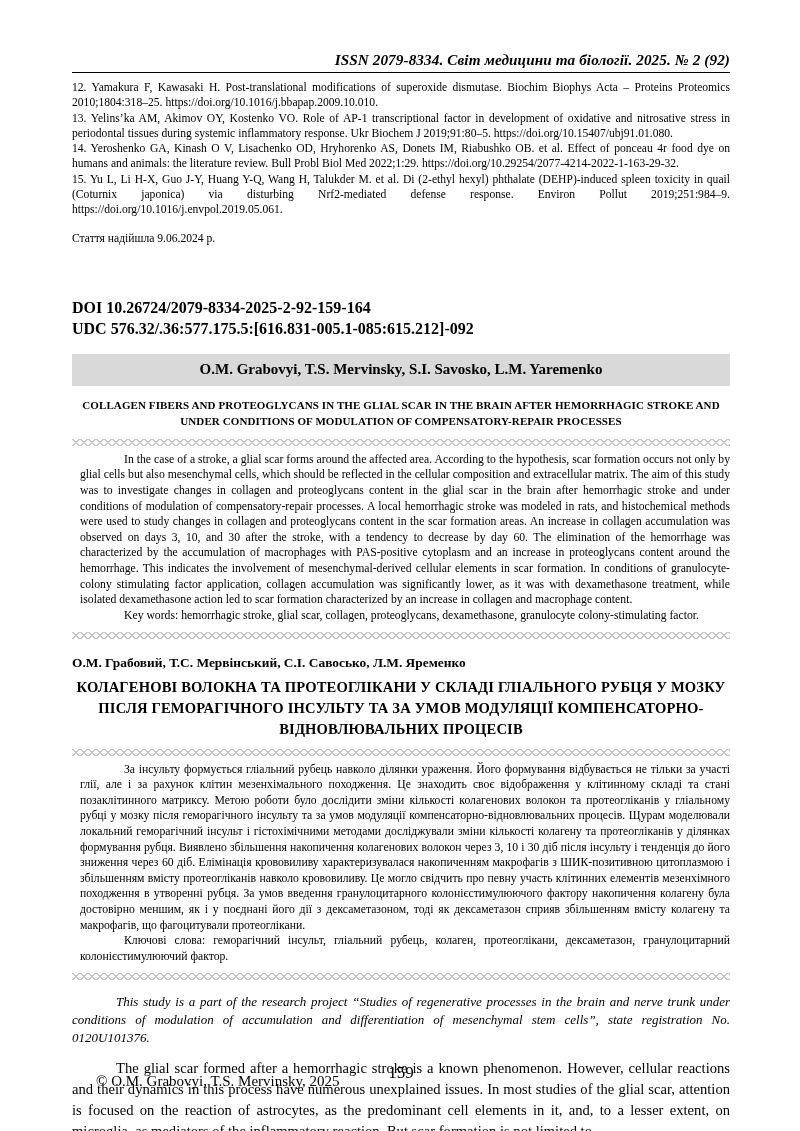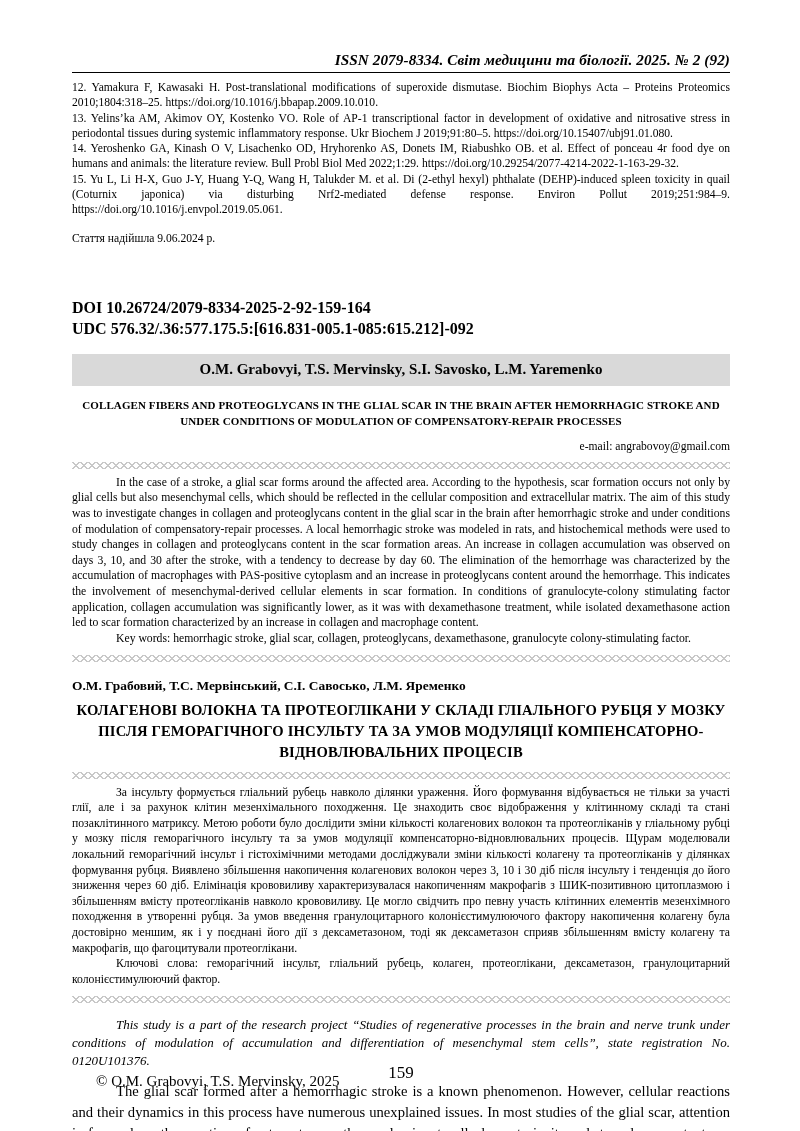--- a/index.html
+++ b/index.html
@@ -98,21 +98,21 @@
       linear-gradient(-45deg, transparent 44%, #c8c8c8 44%, #c8c8c8 56%, transparent 56%);
   }
 
   
   .abstract {
     font-size: 11.7px;
     line-height: 1.335;
     text-align: justify;
   }
   .abstract p { margin: 0; }
-  .abstract .indent { text-indent: 44px; }
+  .abstract .indent { text-indent: 44px; margin-left: 8px; }
   .kw { font-weight: normal; }
 
   
   .ua-authors {
     text-align: left;
     font-weight: bold;
     font-size: 13.4px;
     margin-top: 16px;
   }
   .ua-title {
@@ -186,21 +186,20 @@
     <div>DOI 10.26724/2079-8334-2025-2-92-159-164</div>
     <div>UDC 576.32/.36:577.175.5:[616.831-005.1-085:615.212]-092</div>
   </div>
 
   <div class="author-banner">
     <div>O.M. Grabovyi, T.S. Mervinsky, S.I. Savosko, L.M. Yaremenko</div>
   </div>
 
   <div class="article-title">COLLAGEN FIBERS AND PROTEOGLYCANS IN THE GLIAL SCAR IN THE BRAIN AFTER HEMORRHAGIC STROKE AND UNDER CONDITIONS OF MODULATION OF COMPENSATORY-REPAIR PROCESSES</div>
 
-  <div class="email">e-mail: angrabovoy@gmail.com</div>
 
   <div class="zigzag"></div>
 
   <div class="abstract">
     <p class="indent">In the case of a stroke, a glial scar forms around the affected area. According to the hypothesis, scar formation occurs not only by glial cells but also mesenchymal cells, which should be reflected in the cellular composition and extracellular matrix. The aim of this study was to investigate changes in collagen and proteoglycans content in the glial scar in the brain after hemorrhagic stroke and under conditions of modulation of compensatory-repair processes. A local hemorrhagic stroke was modeled in rats, and histochemical methods were used to study changes in collagen and proteoglycans content in the scar formation areas. An increase in collagen accumulation was observed on days 3, 10, and 30 after the stroke, with a tendency to decrease by day 60. The elimination of the hemorrhage was characterized by the accumulation of macrophages with PAS-positive cytoplasm and an increase in proteoglycans content around the hemorrhage. This indicates the involvement of mesenchymal-derived cellular elements in scar formation. In conditions of granulocyte-colony stimulating factor application, collagen accumulation was significantly lower, as it was with dexamethasone treatment, while isolated dexamethasone action led to scar formation characterized by an increase in collagen and macrophage content.</p>
     <p class="indent"><span class="kw">Key words:</span> <span>hemorrhagic stroke, glial scar, collagen, proteoglycans, dexamethasone, granulocyte colony-stimulating factor.</span></p>
   </div>
 
   <div class="zigzag"></div>
 

